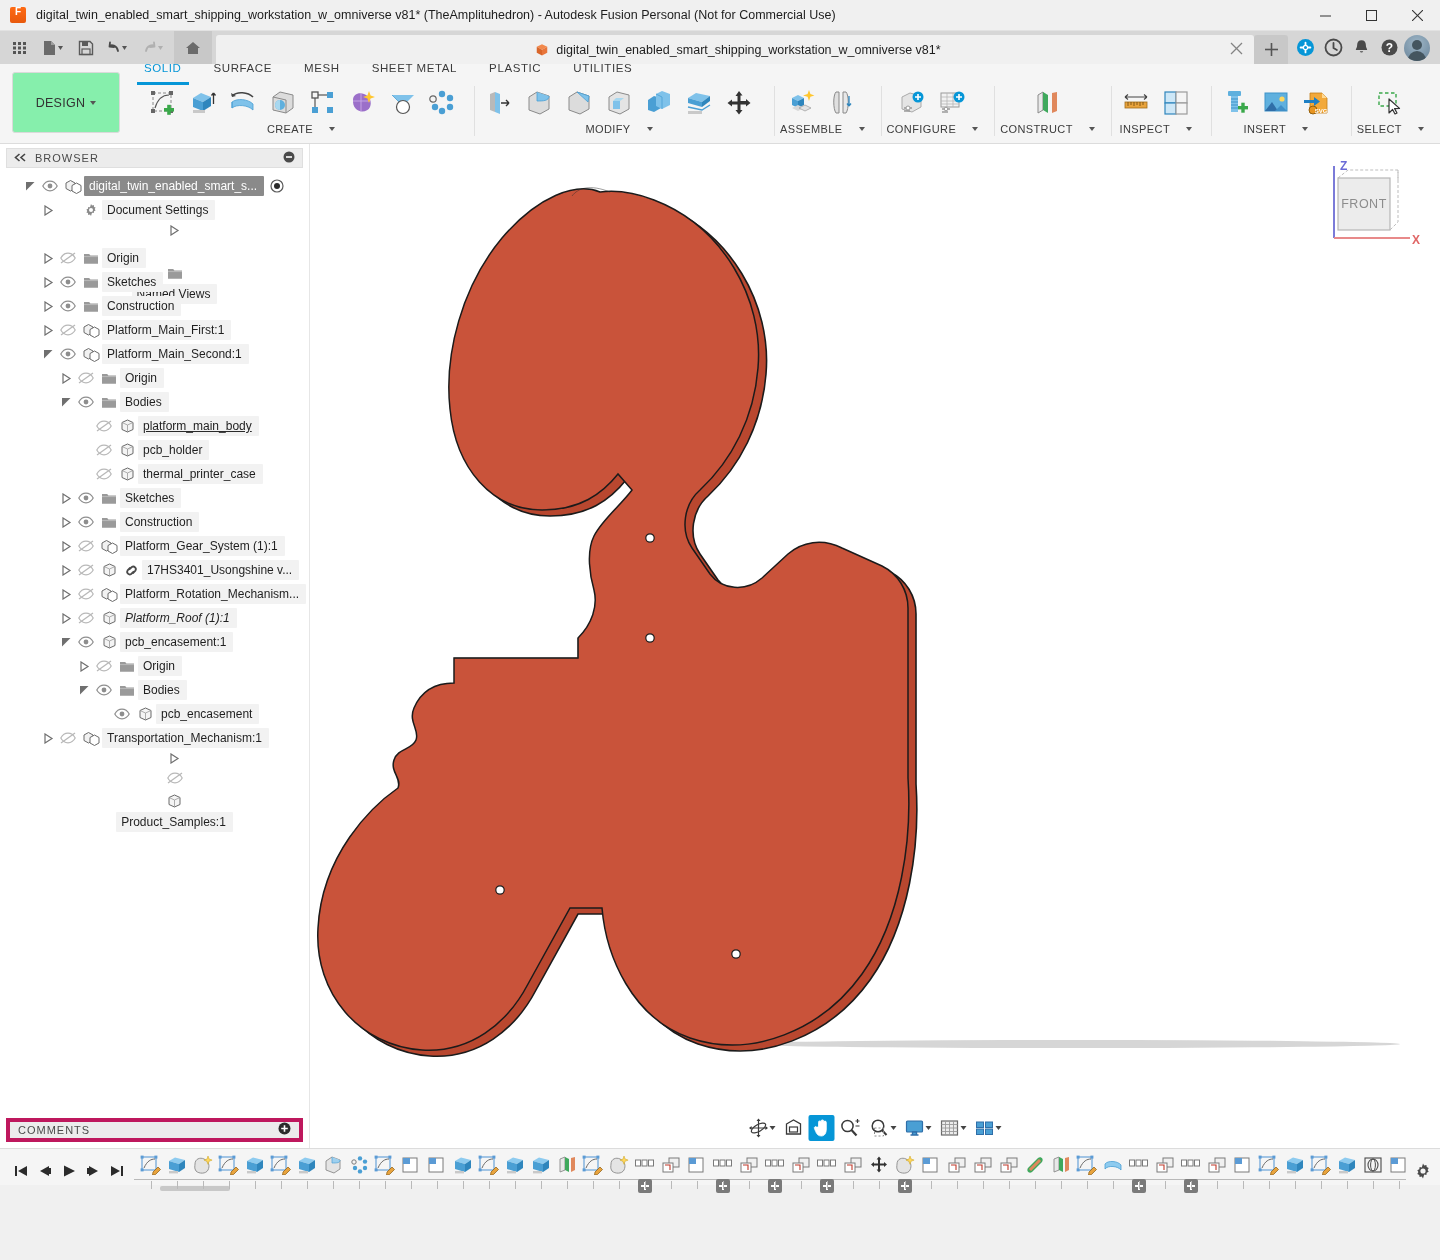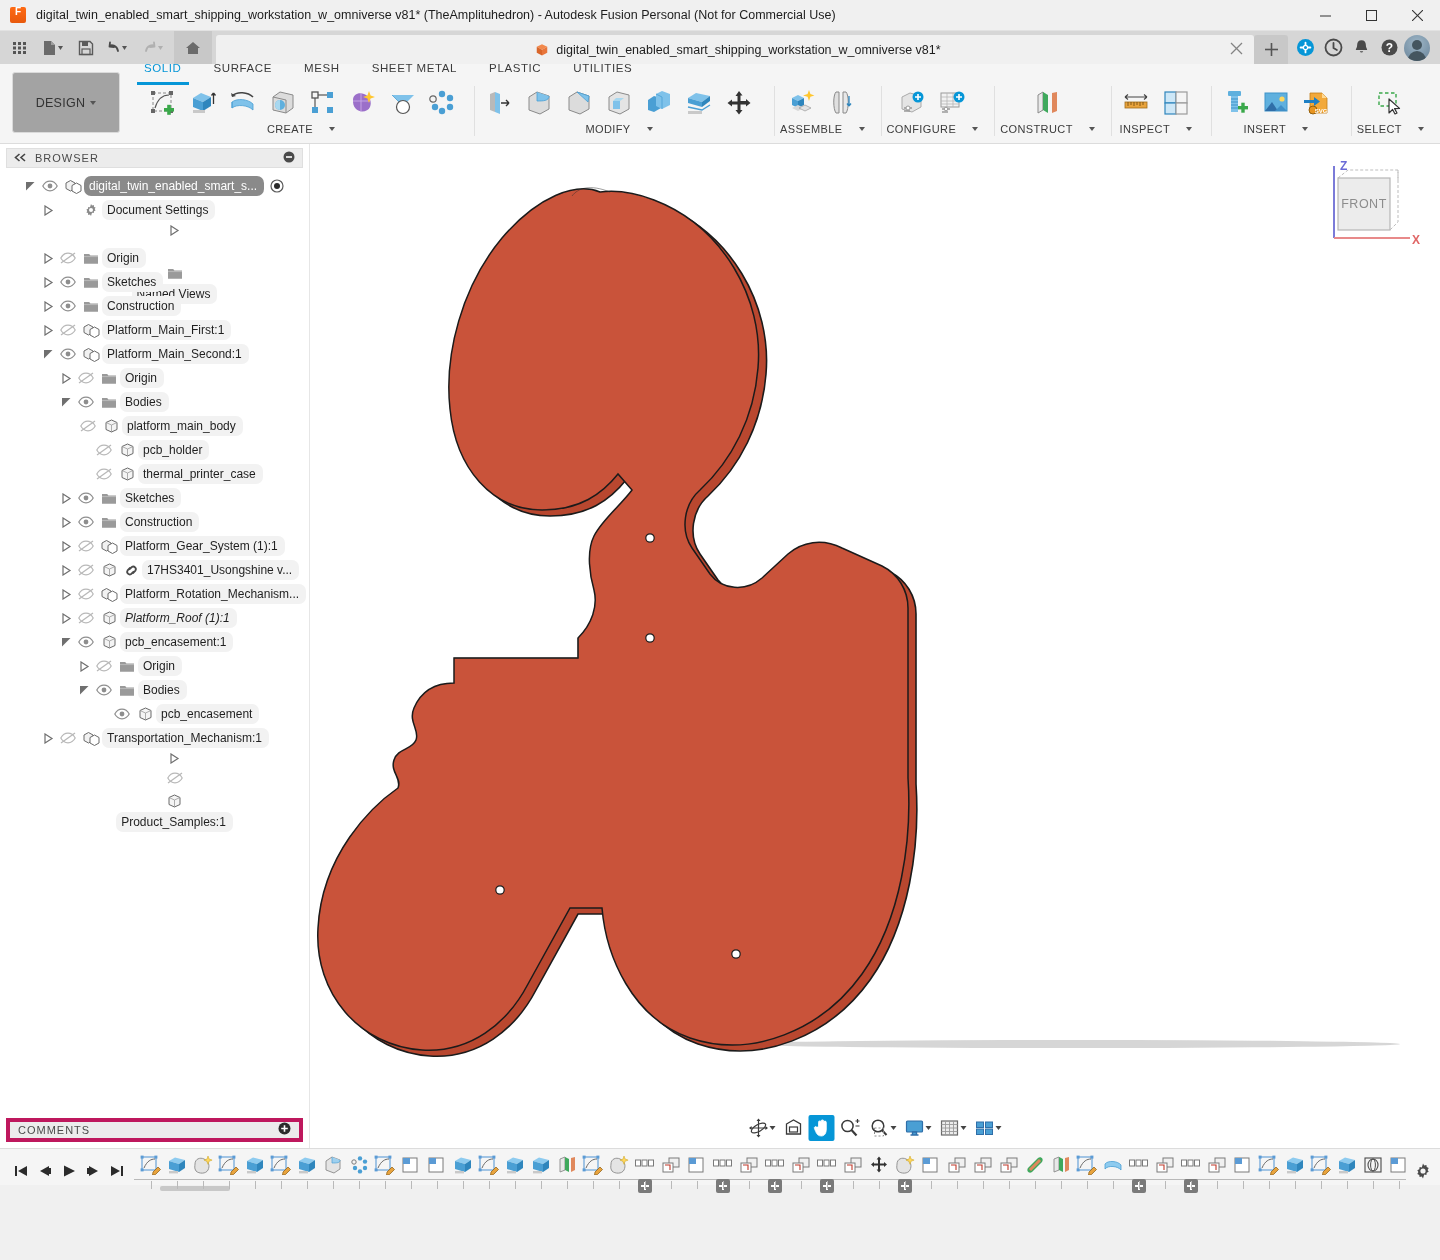--- a/index.html
+++ b/index.html
@@ -59,21 +59,21 @@
     background:radial-gradient(circle at 50% 32%, #9fb6c6 0%, #7d97ab 60%, #6d8598 100%);
     display:flex;align-items:flex-end;justify-content:center;overflow:hidden;
   }
   .avatar::before{content:"";width:10px;height:10px;border-radius:50%;background:#44555f;position:absolute;margin-bottom:11px;}
   .avatar::after{content:"";width:18px;height:10px;border-radius:9px 9px 0 0;background:#44555f;}
   .avatar{position:relative;}
 
   
   .ribbon { height:80px; background:#f5f5f5; border-bottom:1px solid #dcdcdc; display:flex; align-items:stretch; flex:0 0 80px;}
   .design-box {
-    width:108px; margin:8px 10px 10px 12px; border:1px solid #dadada; background:#a3a3a3;
+    width:108px; margin:8px 10px 10px 12px; border:1px solid #dadada; background:#86efac;
     border-radius:3px; display:flex; align-items:center; justify-content:center; gap:5px;
     font-size:12.5px; color:#333; letter-spacing:.3px; flex:0 0 108px;
   }
   .ribbon-tabs { position:absolute; left:128px; top:62px; display:flex; gap:0; height:18px; z-index:5;}
   .rtab { font-size:11.5px; letter-spacing:.6px; color:#3b3b3b; padding:0 16px; position:relative; white-space:nowrap;}
   .rtab.active { color:#0696d7; }
   .rtab.active::after{ content:""; position:absolute; left:9px; right:9px; bottom:-5px; height:3px; background:#0696d7;}
   .ribbon-body { display:flex; align-items:flex-start; padding-top:20px; flex:1; position:relative; }
   .rgroup { display:flex; flex-direction:column; align-items:center; padding:0 6px; position:relative; height:58px;}
   .rgroup + .rgroup.sep::before{
@@ -96,21 +96,21 @@
     display:flex; align-items:center; gap:8px; padding:0 7px; flex:0 0 20px;
   }
   .bh-title{ font-size:11px; letter-spacing:1px; color:#4a4a4a;}
   .bh-spacer{flex:1;}
   .tree { padding-top:6px; overflow:hidden; flex:1; font-size:12px; }
   .trow { height:24px; display:flex; align-items:center; gap:0; position:relative; white-space:nowrap;}
   .arrow { width:16px; height:24px; display:flex; align-items:center; justify-content:center; flex:0 0 16px;}
   .arrow.none{ visibility:hidden;}
   .eye { width:24px; height:24px; display:flex; align-items:center; justify-content:center; flex:0 0 24px;}
   .tico { width:22px;height:24px; display:flex;align-items:center;justify-content:center;flex:0 0 22px;}
-  .tlabel { background:#f2f2f2; padding:3px 7px 3px 5px; font-size:12px; color:#1f1f1f; border-radius:7px;}
+  .tlabel { background:#f2f2f2; padding:3px 7px 3px 5px; font-size:12px; color:#1f1f1f; border-radius:1px;}
   .trow.selected .tlabel{ background:#8a8a8a; color:#fff; }
   .trow.selected { }
   .radio-dot{ width:14px;height:14px;margin-left:6px;}
 
   
   .comments {
     height:24px; margin:16px 6px 6px 6px; background:#ececec; border:4px solid #be185d;
     display:flex; align-items:center; padding:0 8px; flex:0 0 24px;
   }
   .cm-title{ font-size:11px; letter-spacing:1px; color:#4a4a4a;}
@@ -806,21 +806,21 @@
               </svg>
             </span>
             <span class="tico">
               <svg width="16" height="13" viewBox="0 0 16 13">
                 <path d="M1 2 h5.2 l1.2 1.6 h7.6 v8.2 h-14 Z" fill="#9a9a9a"></path>
                 <path d="M1 4.6 h14" stroke="#bdbdbd" stroke-width="0.9"></path>
               </svg>
             </span>
             <span class="tlabel">Bodies</span>
           </div>
-          <div class="trow" style="padding-left: 60px;">
+          <div class="trow" style="padding-left: 76px; text-decoration: underline;">
             <span class="arrow none"></span>
             <span class="eye">
               <svg width="16" height="12" viewBox="0 0 16 12">
                 <path d="M8 1.2 C3.4 1.2 0.8 6 0.8 6 C0.8 6 3.4 10.8 8 10.8 C12.6 10.8 15.2 6 15.2 6 C15.2 6 12.6 1.2 8 1.2 Z" fill="none" stroke="#b8b8b8" stroke-width="1.2"></path>
                 <line x1="1" y1="11" x2="15" y2="1" stroke="#b8b8b8" stroke-width="1.3"></line>
               </svg>
             </span>
             <span class="tico">
               <svg width="15" height="14" viewBox="0 0 15 14">
                 <path d="M2 3.5 L7.5 1 L13 3.5 L13 10.5 L7.5 13 L2 10.5 Z" fill="#f4f4f4" stroke="#6a6a6a" stroke-width="1"></path>

